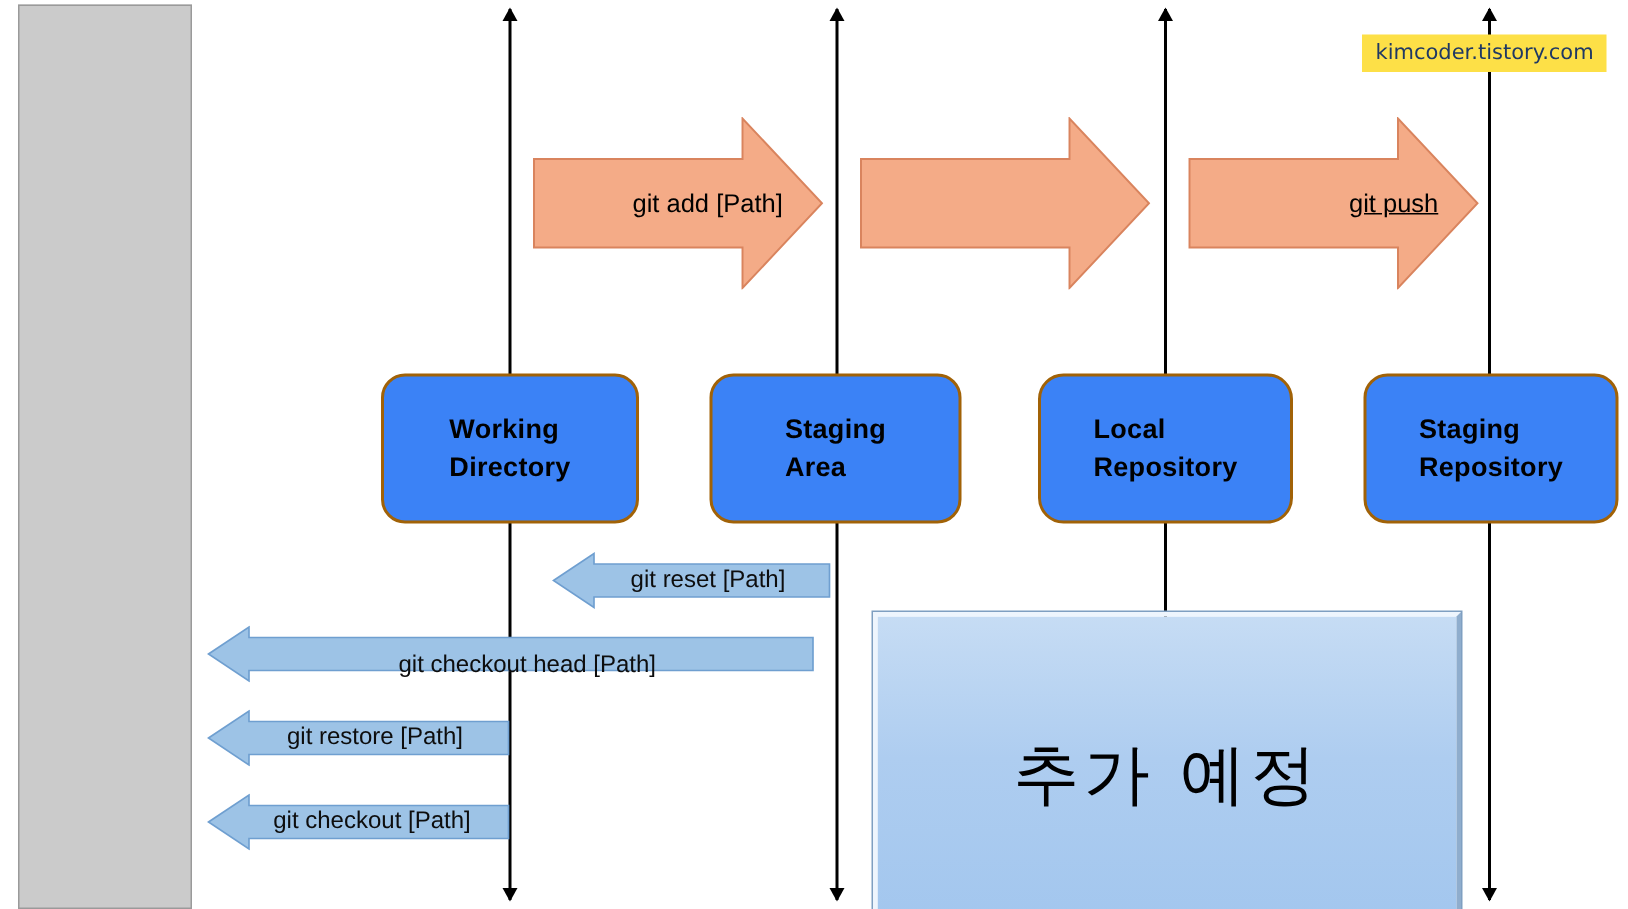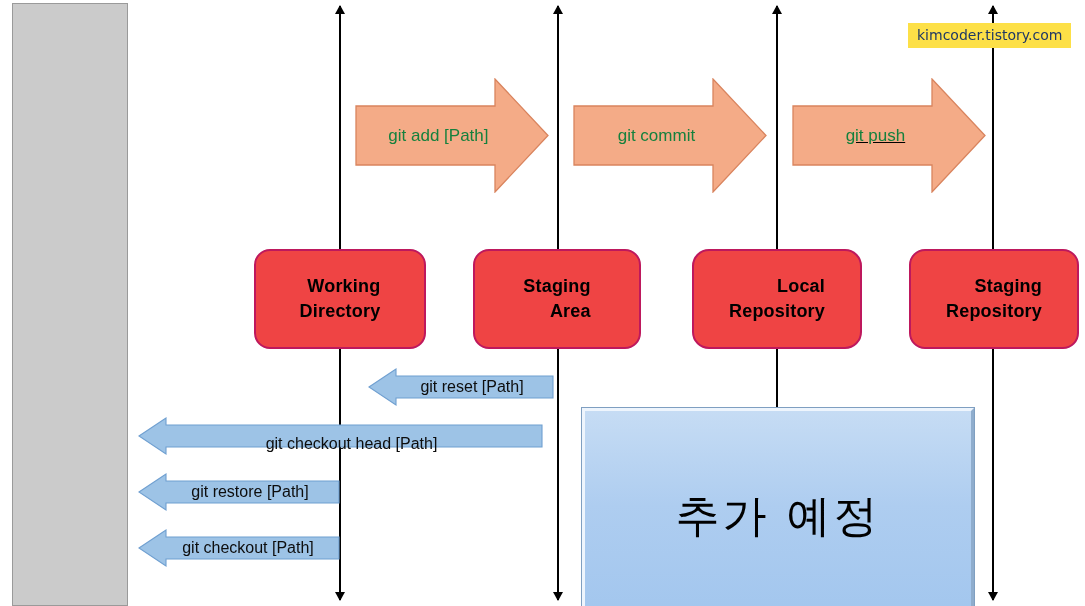--- a/index.html
+++ b/index.html
@@ -62,28 +62,28 @@
     top: -1px;
   }
   .lifeline-cap.down {
     border-top: 9px solid #000000;
     bottom: -1px;
   }
 
   
   .node-box {
     position: absolute;
-    background: #ef4444;
-    border: 2px solid #be185d;
+    background: #3b82f6;
+    border: 2px solid #a16207;
     border-radius: 16px;
     box-sizing: border-box;
     display: flex;
     align-items: center;
     justify-content: center;
-    text-align: right;
+    text-align: left;
     font-size: 18px;
     font-weight: bold;
     line-height: 25px;
     color: #000000;
     letter-spacing: .2px;
   }
 
   
   .arrow-right {
     position: absolute;
@@ -91,23 +91,23 @@
     align-items: center;
   }
   .arrow-right .ar-shape {
     position: absolute;
     inset: 0;
   }
   .arrow-right .ar-label {
     position: relative;
     z-index: 2;
     width: 100%;
-    text-align: center;
+    text-align: right;
     font-size: 17px;
-    color: #15803d;
+    color: #000000;
     padding-right: 14%;
     box-sizing: border-box;
   }
 
   
   .arrow-left {
     position: absolute;
     display: flex;
     align-items: center;
   }
@@ -183,21 +183,20 @@
     <svg class="ar-shape" viewBox="0 0 194 115" preserveAspectRatio="none">
       <polygon points="1,28 140,28 140,1 193,57.5 140,114 140,87 1,87" fill="#f4ab87" stroke="#d9845e" stroke-width="1.3"></polygon>
     </svg>
     <span class="ar-label">git add [Path]</span>
   </div>
 
   <div class="arrow-right" style="left:573px; top:78px; width:194px; height:115px;">
     <svg class="ar-shape" viewBox="0 0 194 115" preserveAspectRatio="none">
       <polygon points="1,28 140,28 140,1 193,57.5 140,114 140,87 1,87" fill="#f4ab87" stroke="#d9845e" stroke-width="1.3"></polygon>
     </svg>
-    <span class="ar-label">git commit</span>
   </div>
 
   <div class="arrow-right" style="left:792px; top:78px; width:194px; height:115px;text-decoration:underline;">
     <svg class="ar-shape" viewBox="0 0 194 115" preserveAspectRatio="none">
       <polygon points="1,28 140,28 140,1 193,57.5 140,114 140,87 1,87" fill="#f4ab87" stroke="#d9845e" stroke-width="1.3"></polygon>
     </svg>
     <span class="ar-label">git push</span>
   </div>
 
   <div class="node-box" style="left:254px; top:249px; width:172px; height:100px;">

